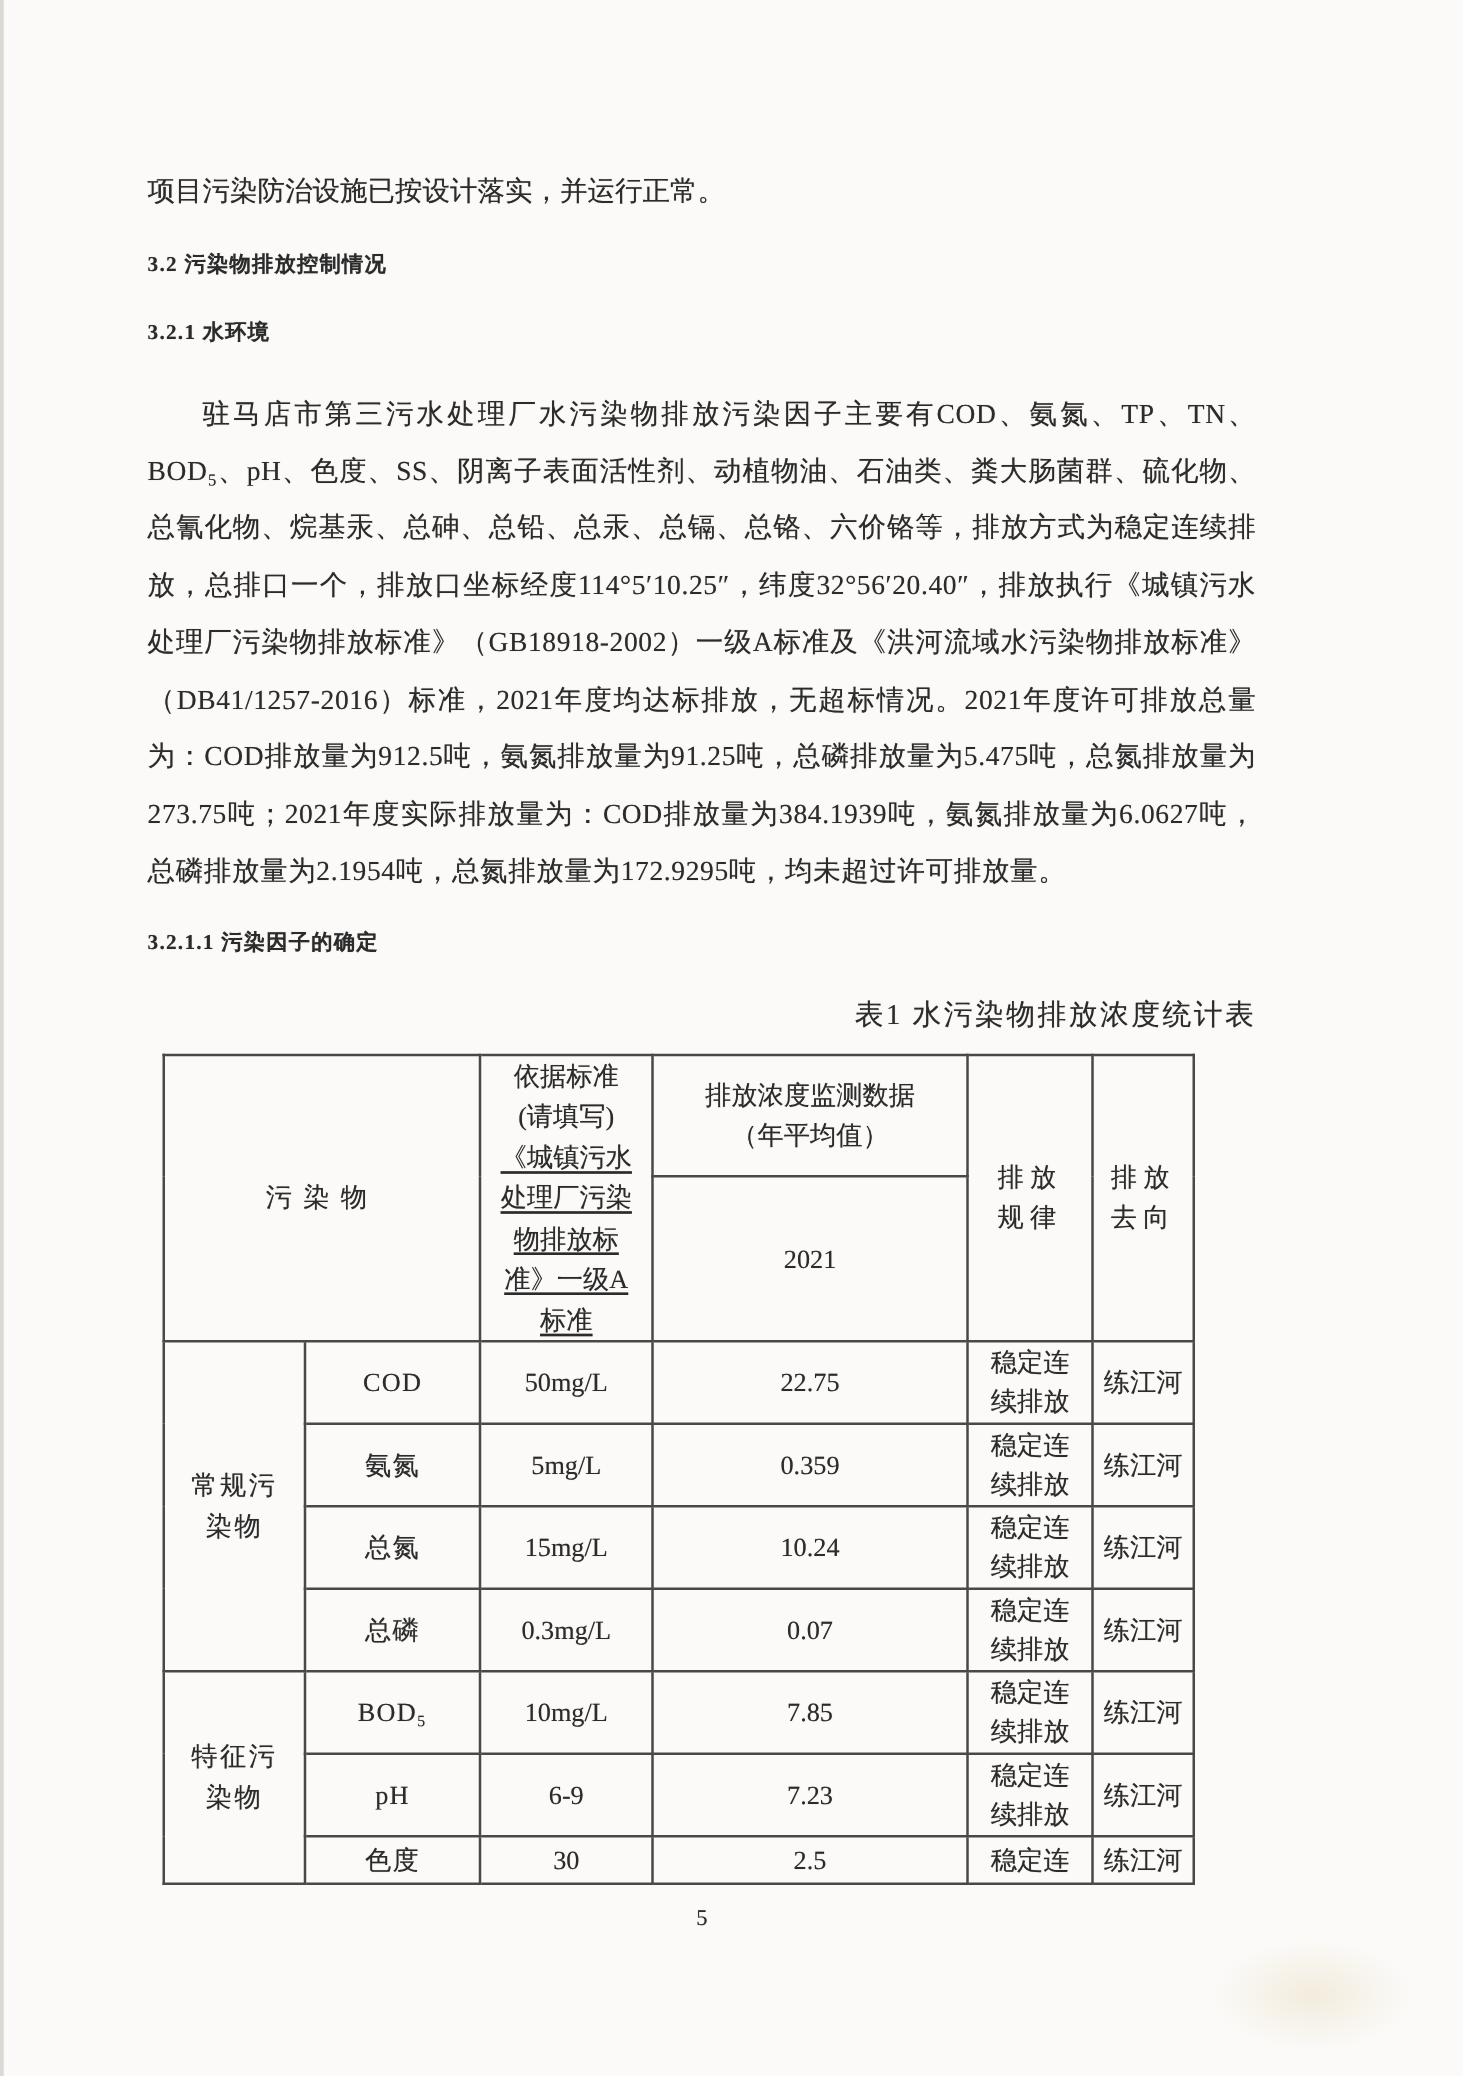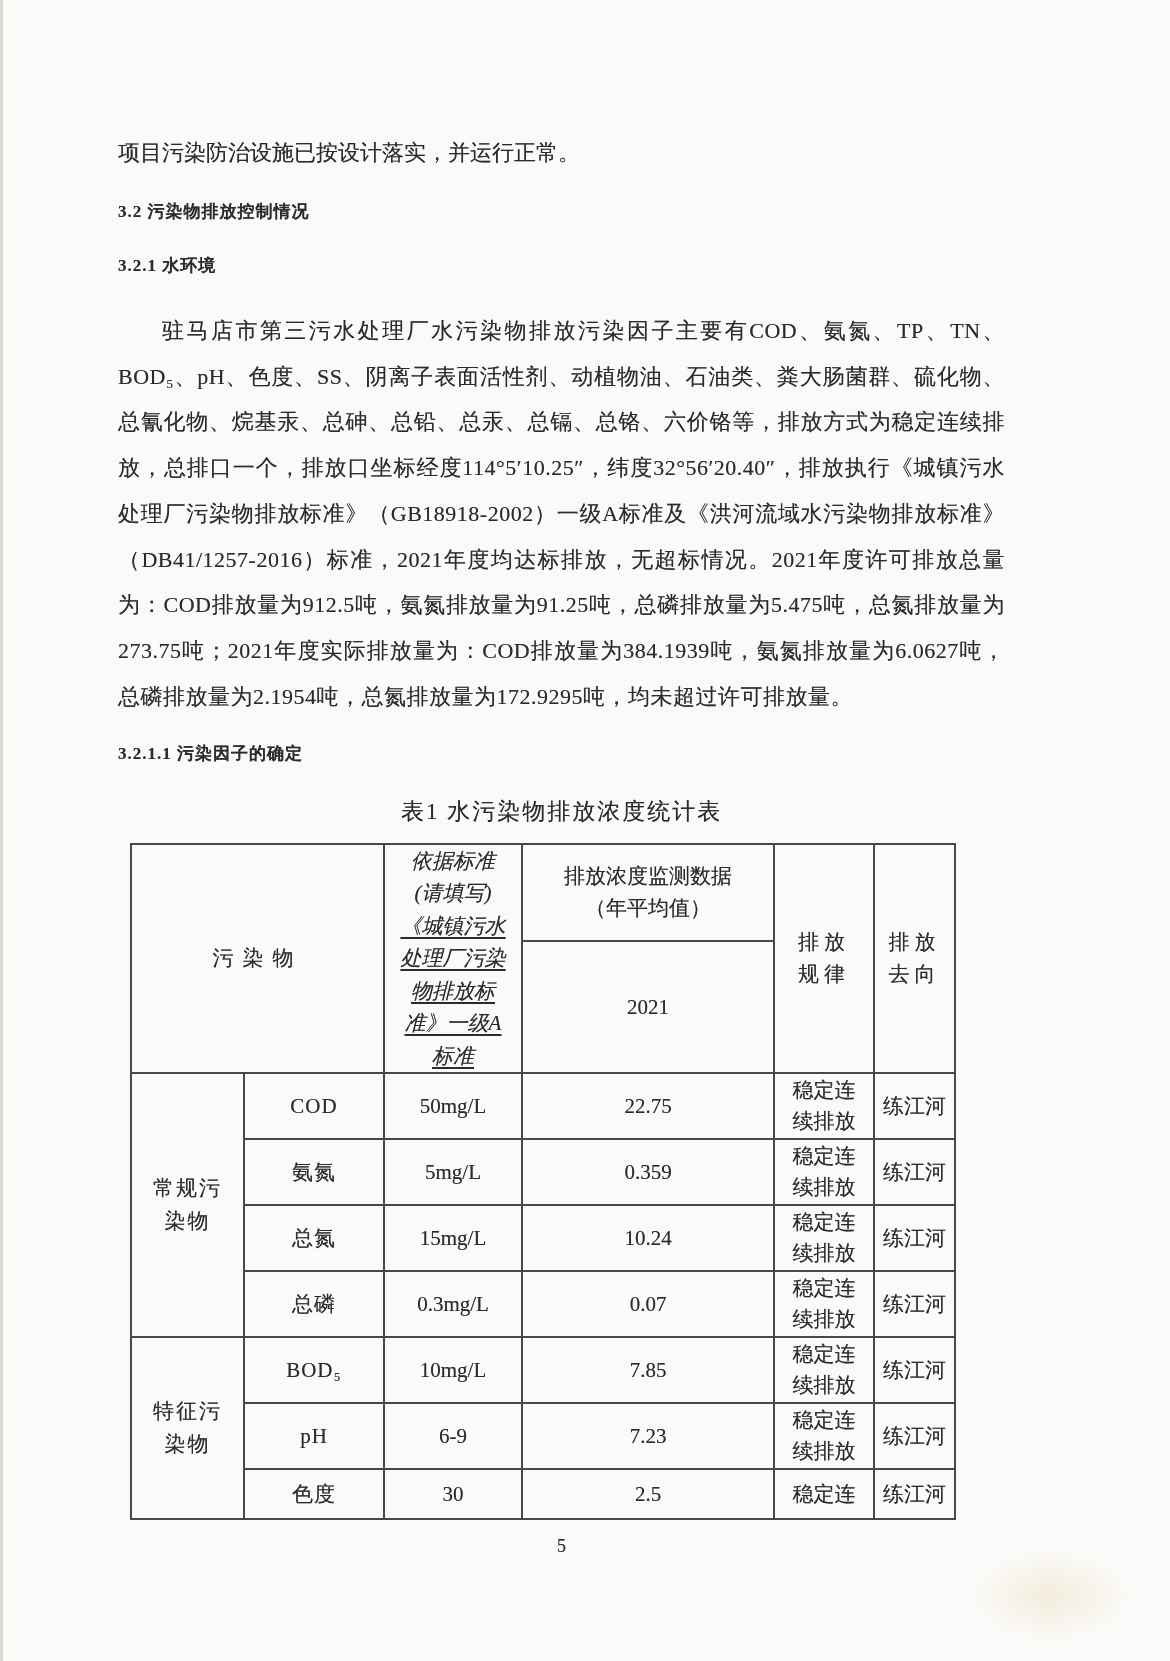--- a/index.html
+++ b/index.html
@@ -19,52 +19,52 @@
     position:relative;
     padding:138px 165px 0 118px;
     text-shadow:0 0 0.6px rgba(40,40,40,0.5);
   }
   .line{font-size:22px;line-height:1.4;margin:0 0 31px 0;}
   .heading{font-size:17px;font-weight:bold;margin:0 0 31px 0;letter-spacing:1px;}
   .bodytext{
     font-size:22px;line-height:2.08;text-align:justify;text-justify:inter-character;
     text-indent:2em;margin:0 0 22px 0;letter-spacing:0.5px;
   }
-  .tbl-caption{font-size:23px;text-align:center;margin:0 0 16px 0;letter-spacing:2px;}
+  .tbl-caption{font-size:23px;text-align:right;margin:0 0 16px 0;letter-spacing:2px;}
   .tbl-unit{font-size:22px;margin:0 0 14px 0;padding-left:492px;letter-spacing:1px;}
   table.stats{
     border-collapse:collapse;
     table-layout:fixed;
     width:824px;
     margin-left:12px;
   }
   table.stats td,table.stats th{
     border:2px solid #4a4846;
     font-weight:normal;
     text-align:center;vertical-align:middle;
     padding:0 2px;
     font-size:21px;
     overflow:hidden;
   }
   .pre{white-space:pre-line;}
   .hdr-pollutant{letter-spacing:9px;font-size:22px;}
-  .hdr-standard{font-size:19px;line-height:1.55;font-style:italic;}
+  .hdr-standard{font-size:19px;line-height:1.55;}
   .hdr-standard .u{text-decoration:underline;text-underline-offset:4px;margin-top:24px;}
   .hdr-monitor{font-size:21px;line-height:1.5;}
   .hdr-small{font-size:21px;letter-spacing:5px;line-height:1.55;}
   .cell-year{font-size:21px;}
   .cell-group{font-size:21px;line-height:1.6;letter-spacing:2px;margin-left:26px;}
   .cell-name{font-size:21px;letter-spacing:1px;}
   .cell-pattern{font-size:20px;line-height:1.5;}
   .cell-dest{font-size:20px;}
   .page-num{font-size:18px;text-align:center;margin-top:16px;}
   tr.r-h1{height:95px;}
   tr.r-h2{height:128px;}
   tr.r-data{height:66px;}
-  tr.r-last{height:50px;}
+  tr.r-last{height:38px;}
 </style>
 </head>
 <body>
 
 <div class="scan-edge"></div>
 <div class="scan-smudge"></div>
 
 <div class="page">
 
   <p class="line">项目污染防治设施已按设计落实，并运行正常。</p>

